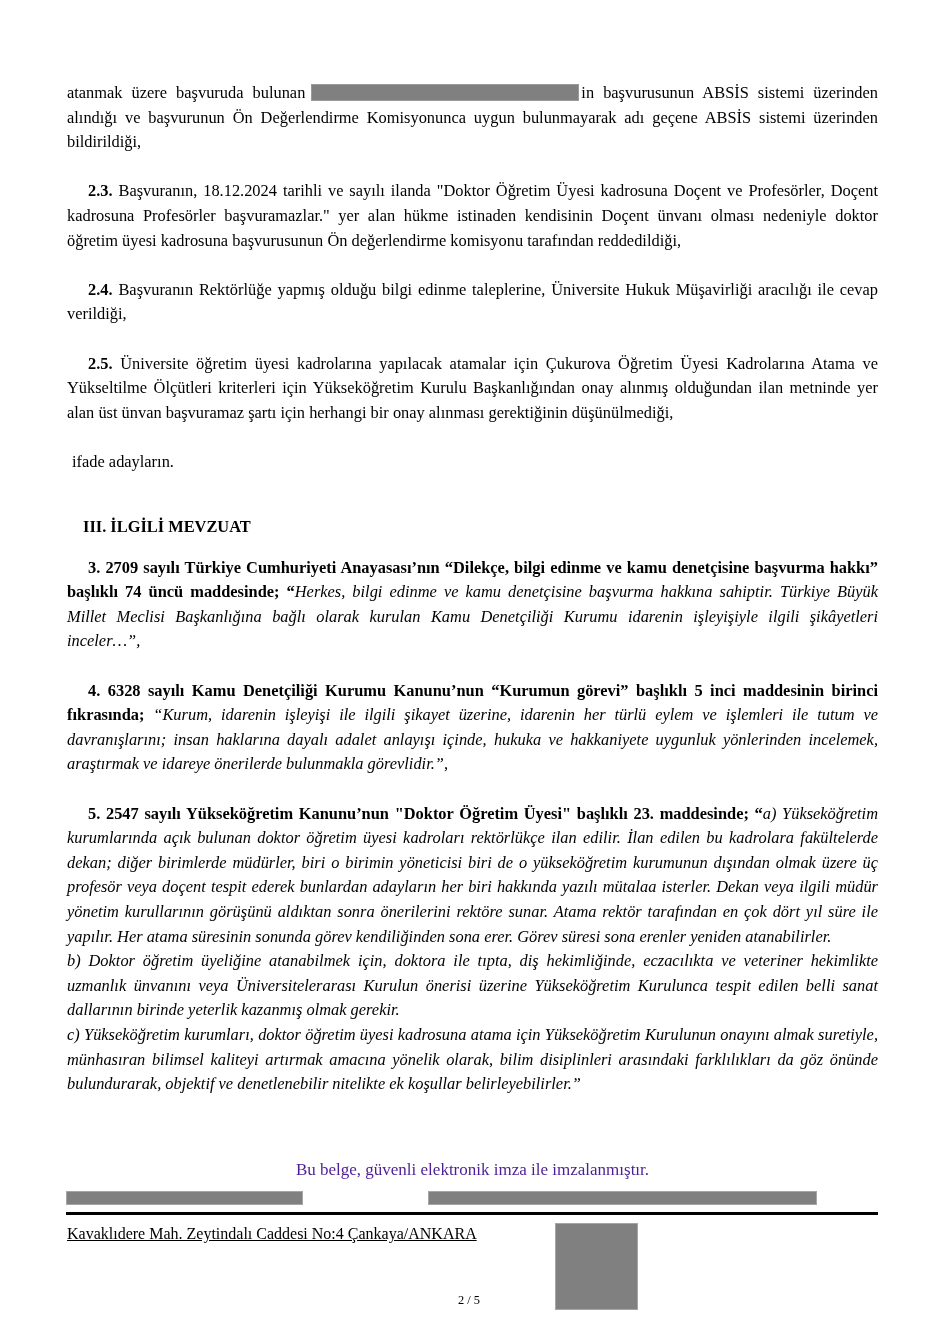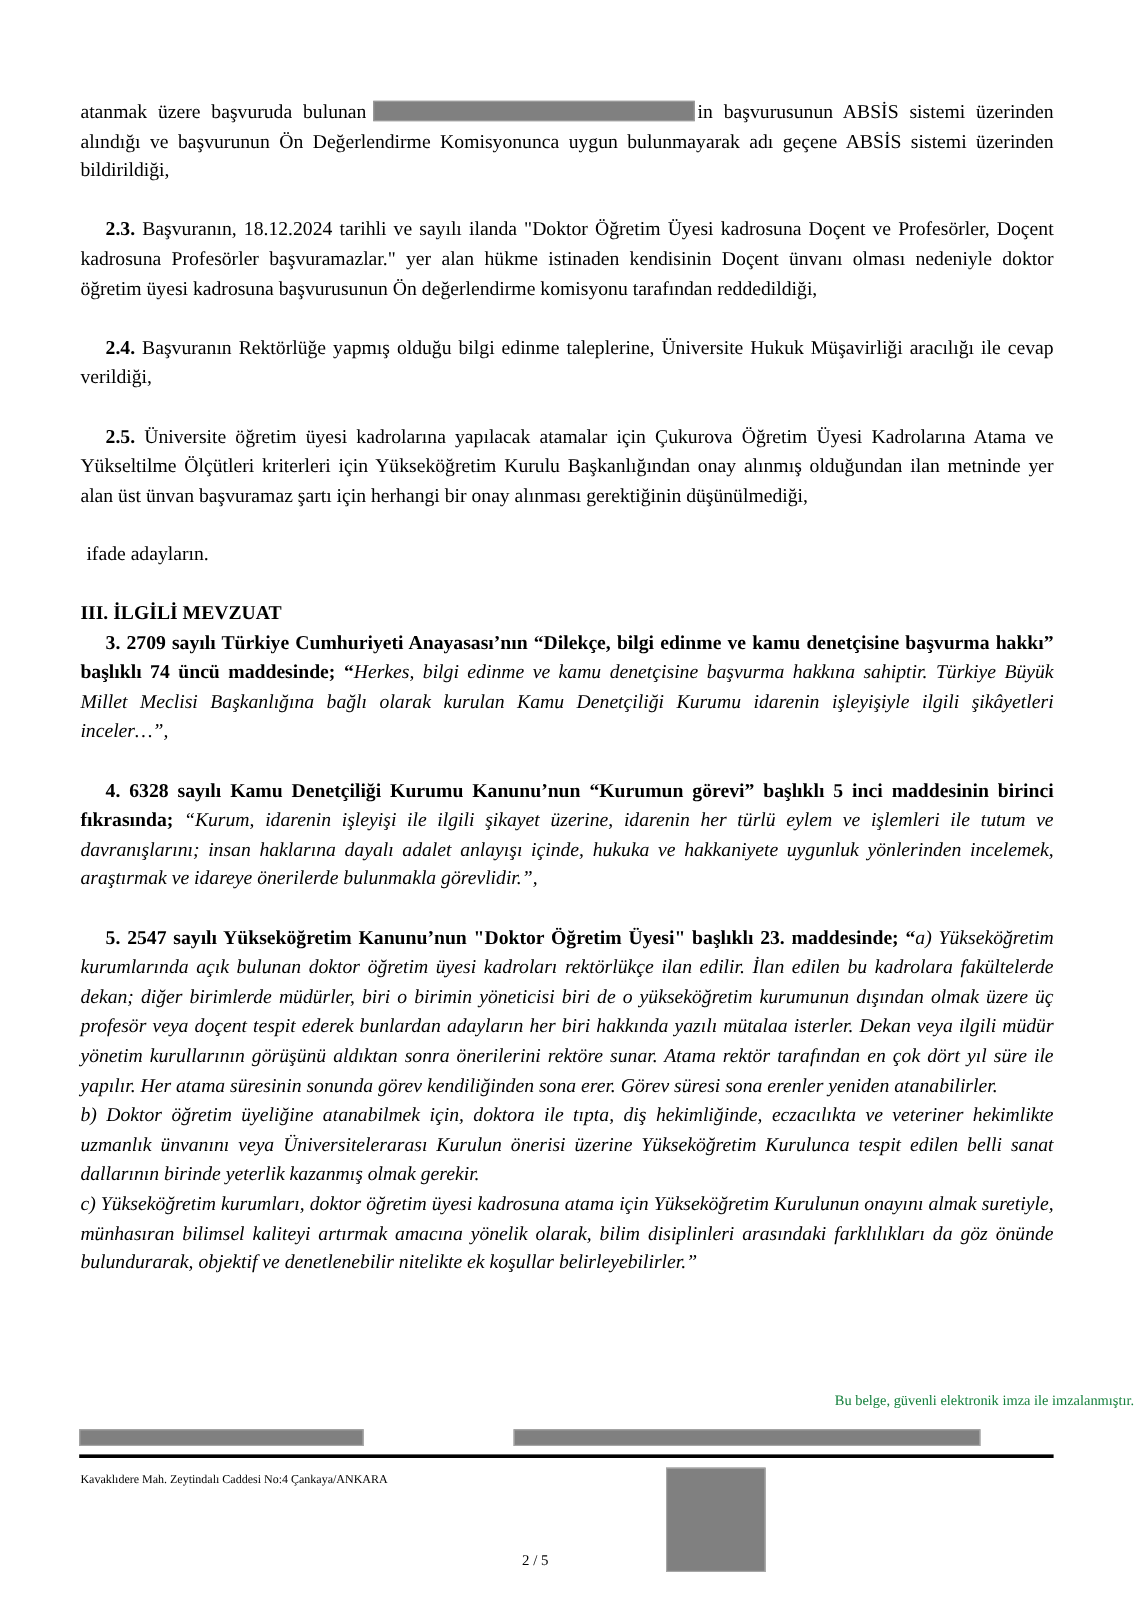--- a/index.html
+++ b/index.html
@@ -5,29 +5,29 @@
   html, body { margin: 0; padding: 0; background: #ffffff; }
   body { width: 945px; height: 1336px; position: relative; overflow: hidden;
          font-family: "Liberation Serif", "DejaVu Serif", serif; color: #000; }
   .page { position: absolute; left: 67px; top: 81px; width: 811px; }
   .p { font-size: 16.4px; line-height: 24.6px; text-align: justify; margin: 0; }
   .gap { height: 24.6px; }
   .b { font-weight: bold; margin-left: 21px; }
   .i { font-style: italic; }
   .redact-inline { display: inline-block; width: 268px; height: 17px; background: #808080;
                    vertical-align: -3px; margin: 0 2px 0 6px; border: 1px solid #9a9a9a; box-sizing: border-box; }
-  .heading { font-size: 16.4px; font-weight: bold; line-height: 24.6px; margin: 0; }
+  .heading { font-size: 16.4px; font-weight: bold; line-height: 24.6px; margin: 16px; }
   .indent-sm { padding-left: 5px; }
-  .sig-note { position: absolute; top: 1160px; left: 0; width: 945px; text-align: right;
-              color: #15803d; font-size: 12px; }
+  .sig-note { position: absolute; top: 1160px; left: 0; width: 945px; text-align: center;
+              color: #4c1d95; font-size: 17px; }
   .redact-bar { position: absolute; background: #808080; border: 1px solid #a6a6a6; box-sizing: border-box; }
   .divider { position: absolute; left: 66px; top: 1212px; width: 812px; height: 3px; background: #000; }
-  .footer { position: absolute; left: 67px; top: 1226px; font-size: 10px; line-height: 15.6px; }
+  .footer { position: absolute; left: 67px; top: 1226px; font-size: 16px; line-height: 15.6px; text-decoration: underline; }
   .footer div { white-space: pre; }
-  .pageno { position: absolute; left: 435px; top: 1293px; font-size: 12.4px; }
+  .pageno { position: absolute; left: 458px; top: 1293px; font-size: 12.4px; }
   .stamp { position: absolute; left: 555px; top: 1223px; width: 83px; height: 87px;
            background: #808080; border: 1px solid #a6a6a6; box-sizing: border-box; }
 </style>
 </head>
 <body>
 
 <div class="page">
   <p class="p">
     <span>atanmak üzere başvuruda bulunan</span><span class="redact-inline"></span><span>in başvurusunun ABSİS sistemi üzerinden alındığı ve başvurunun Ön Değerlendirme Komisyonunca uygun bulunmayarak adı geçene ABSİS sistemi üzerinden bildirildiği,</span>
   </p>

